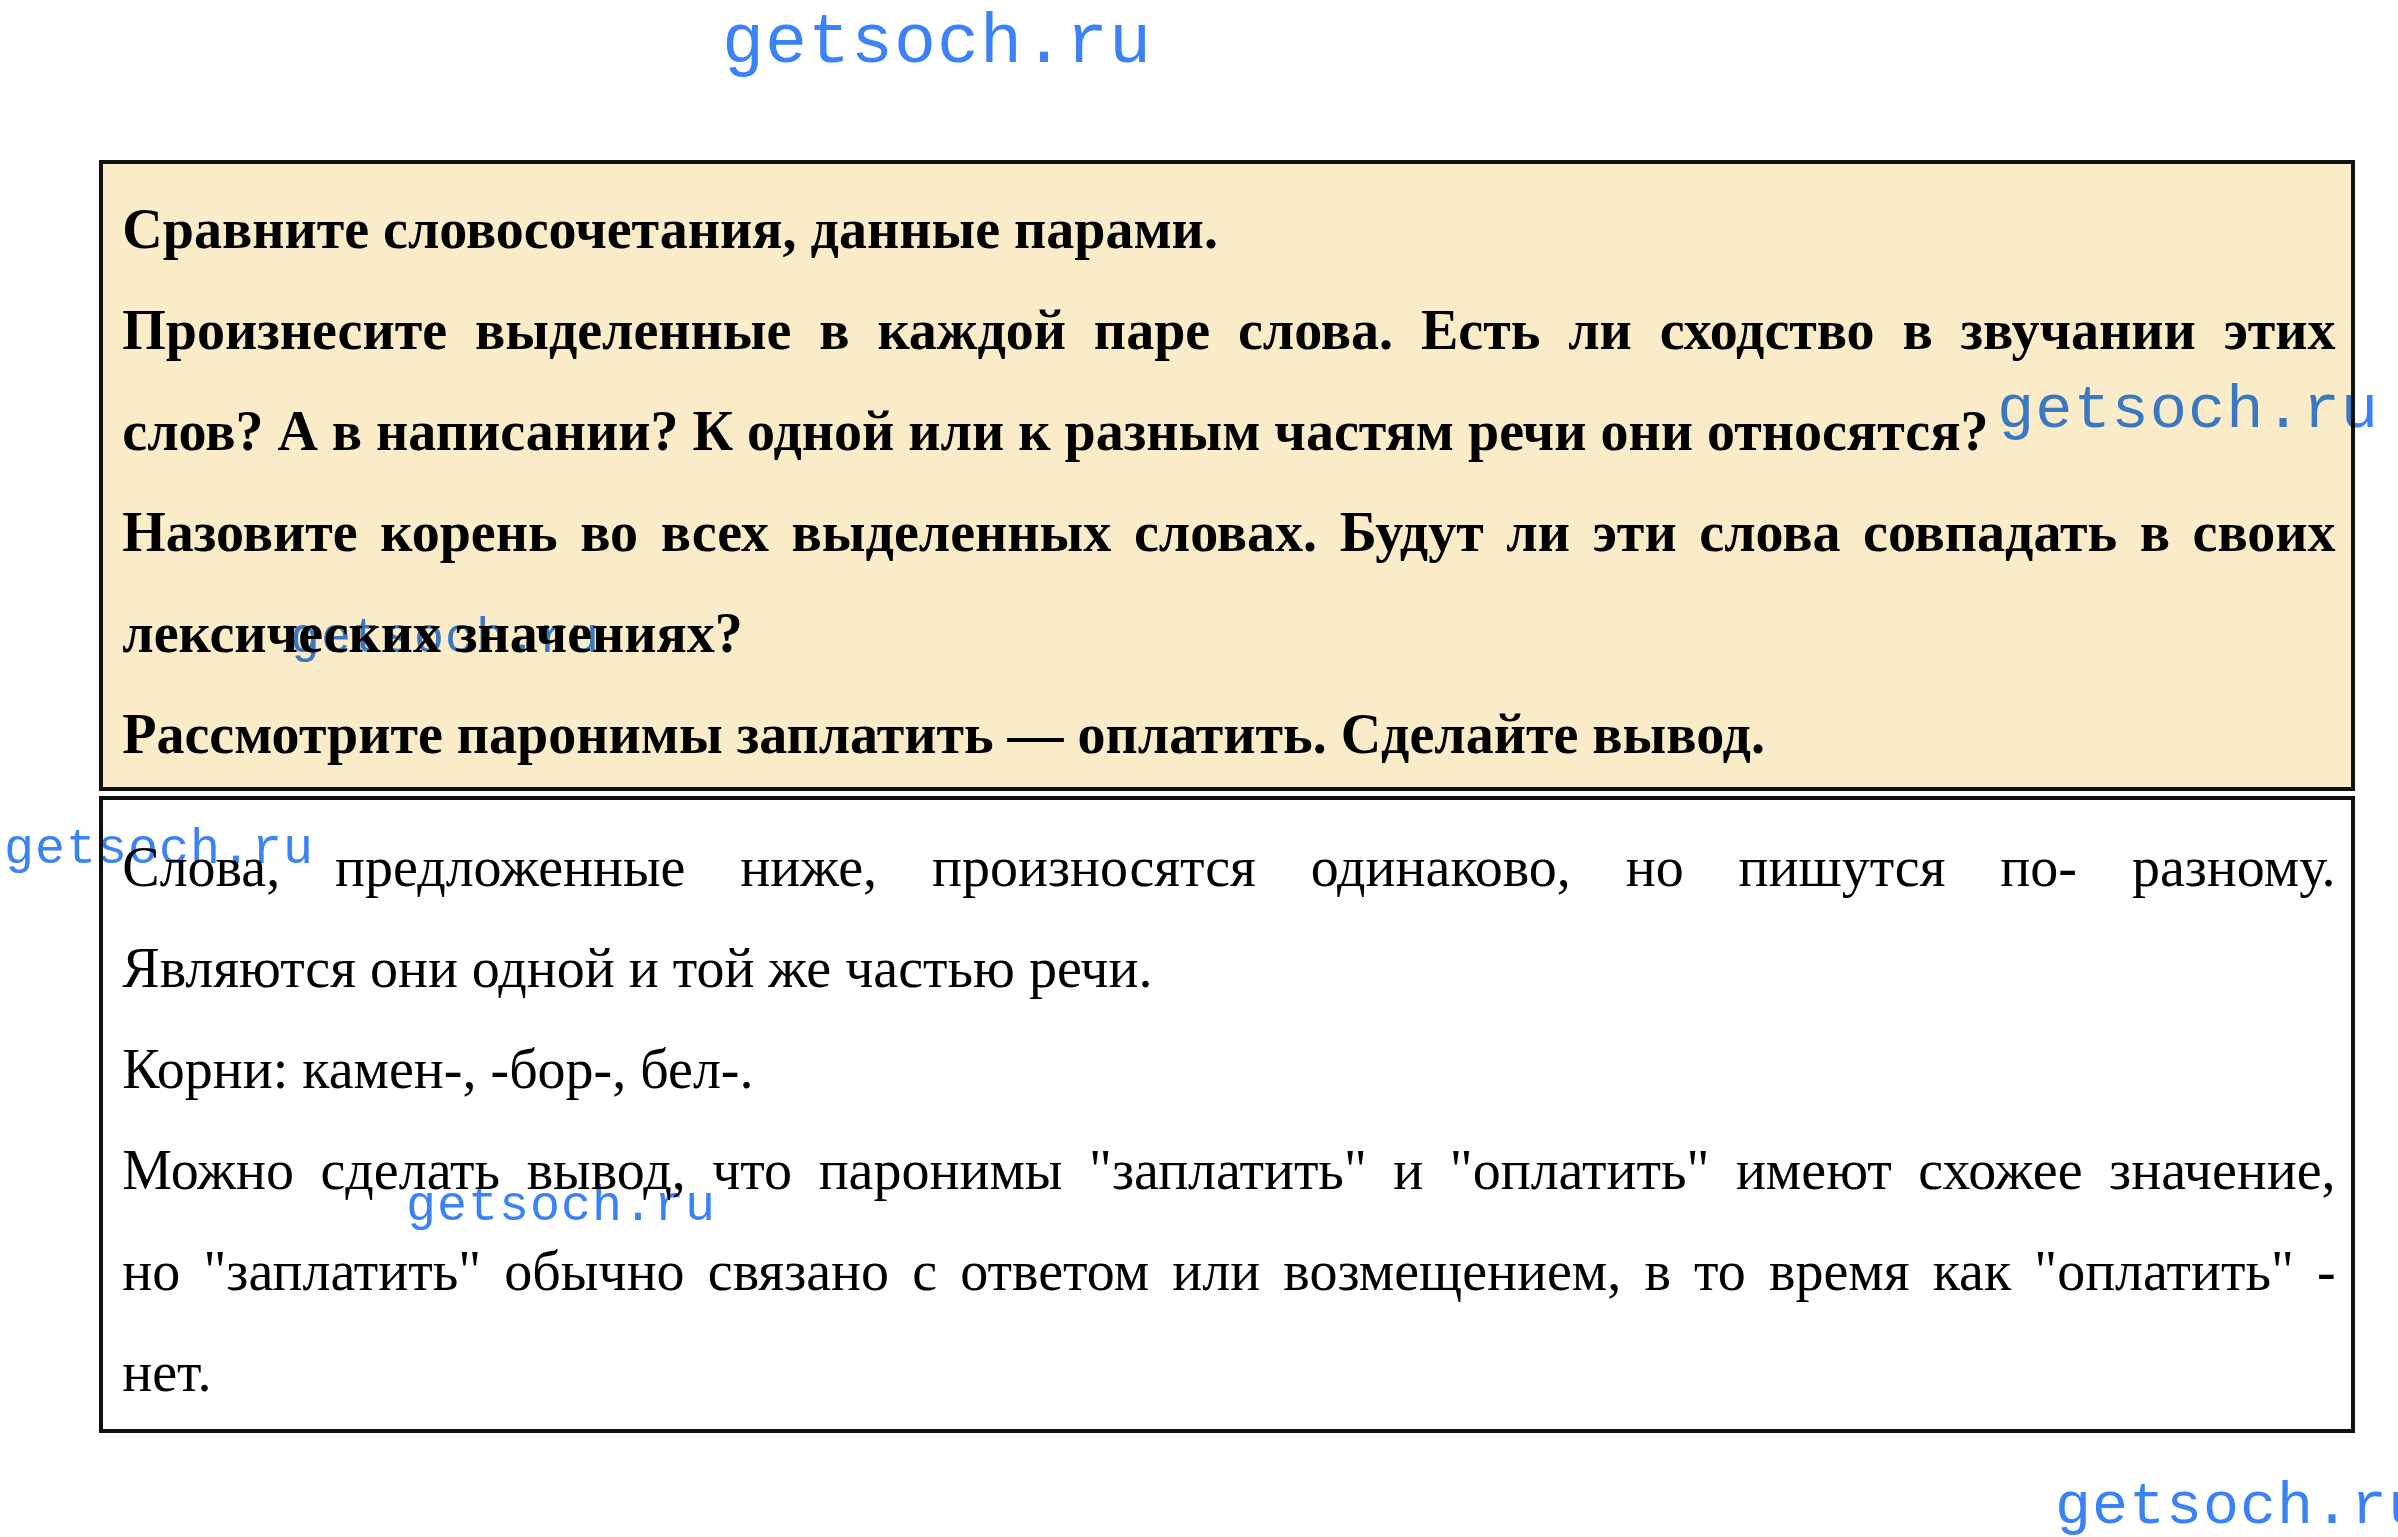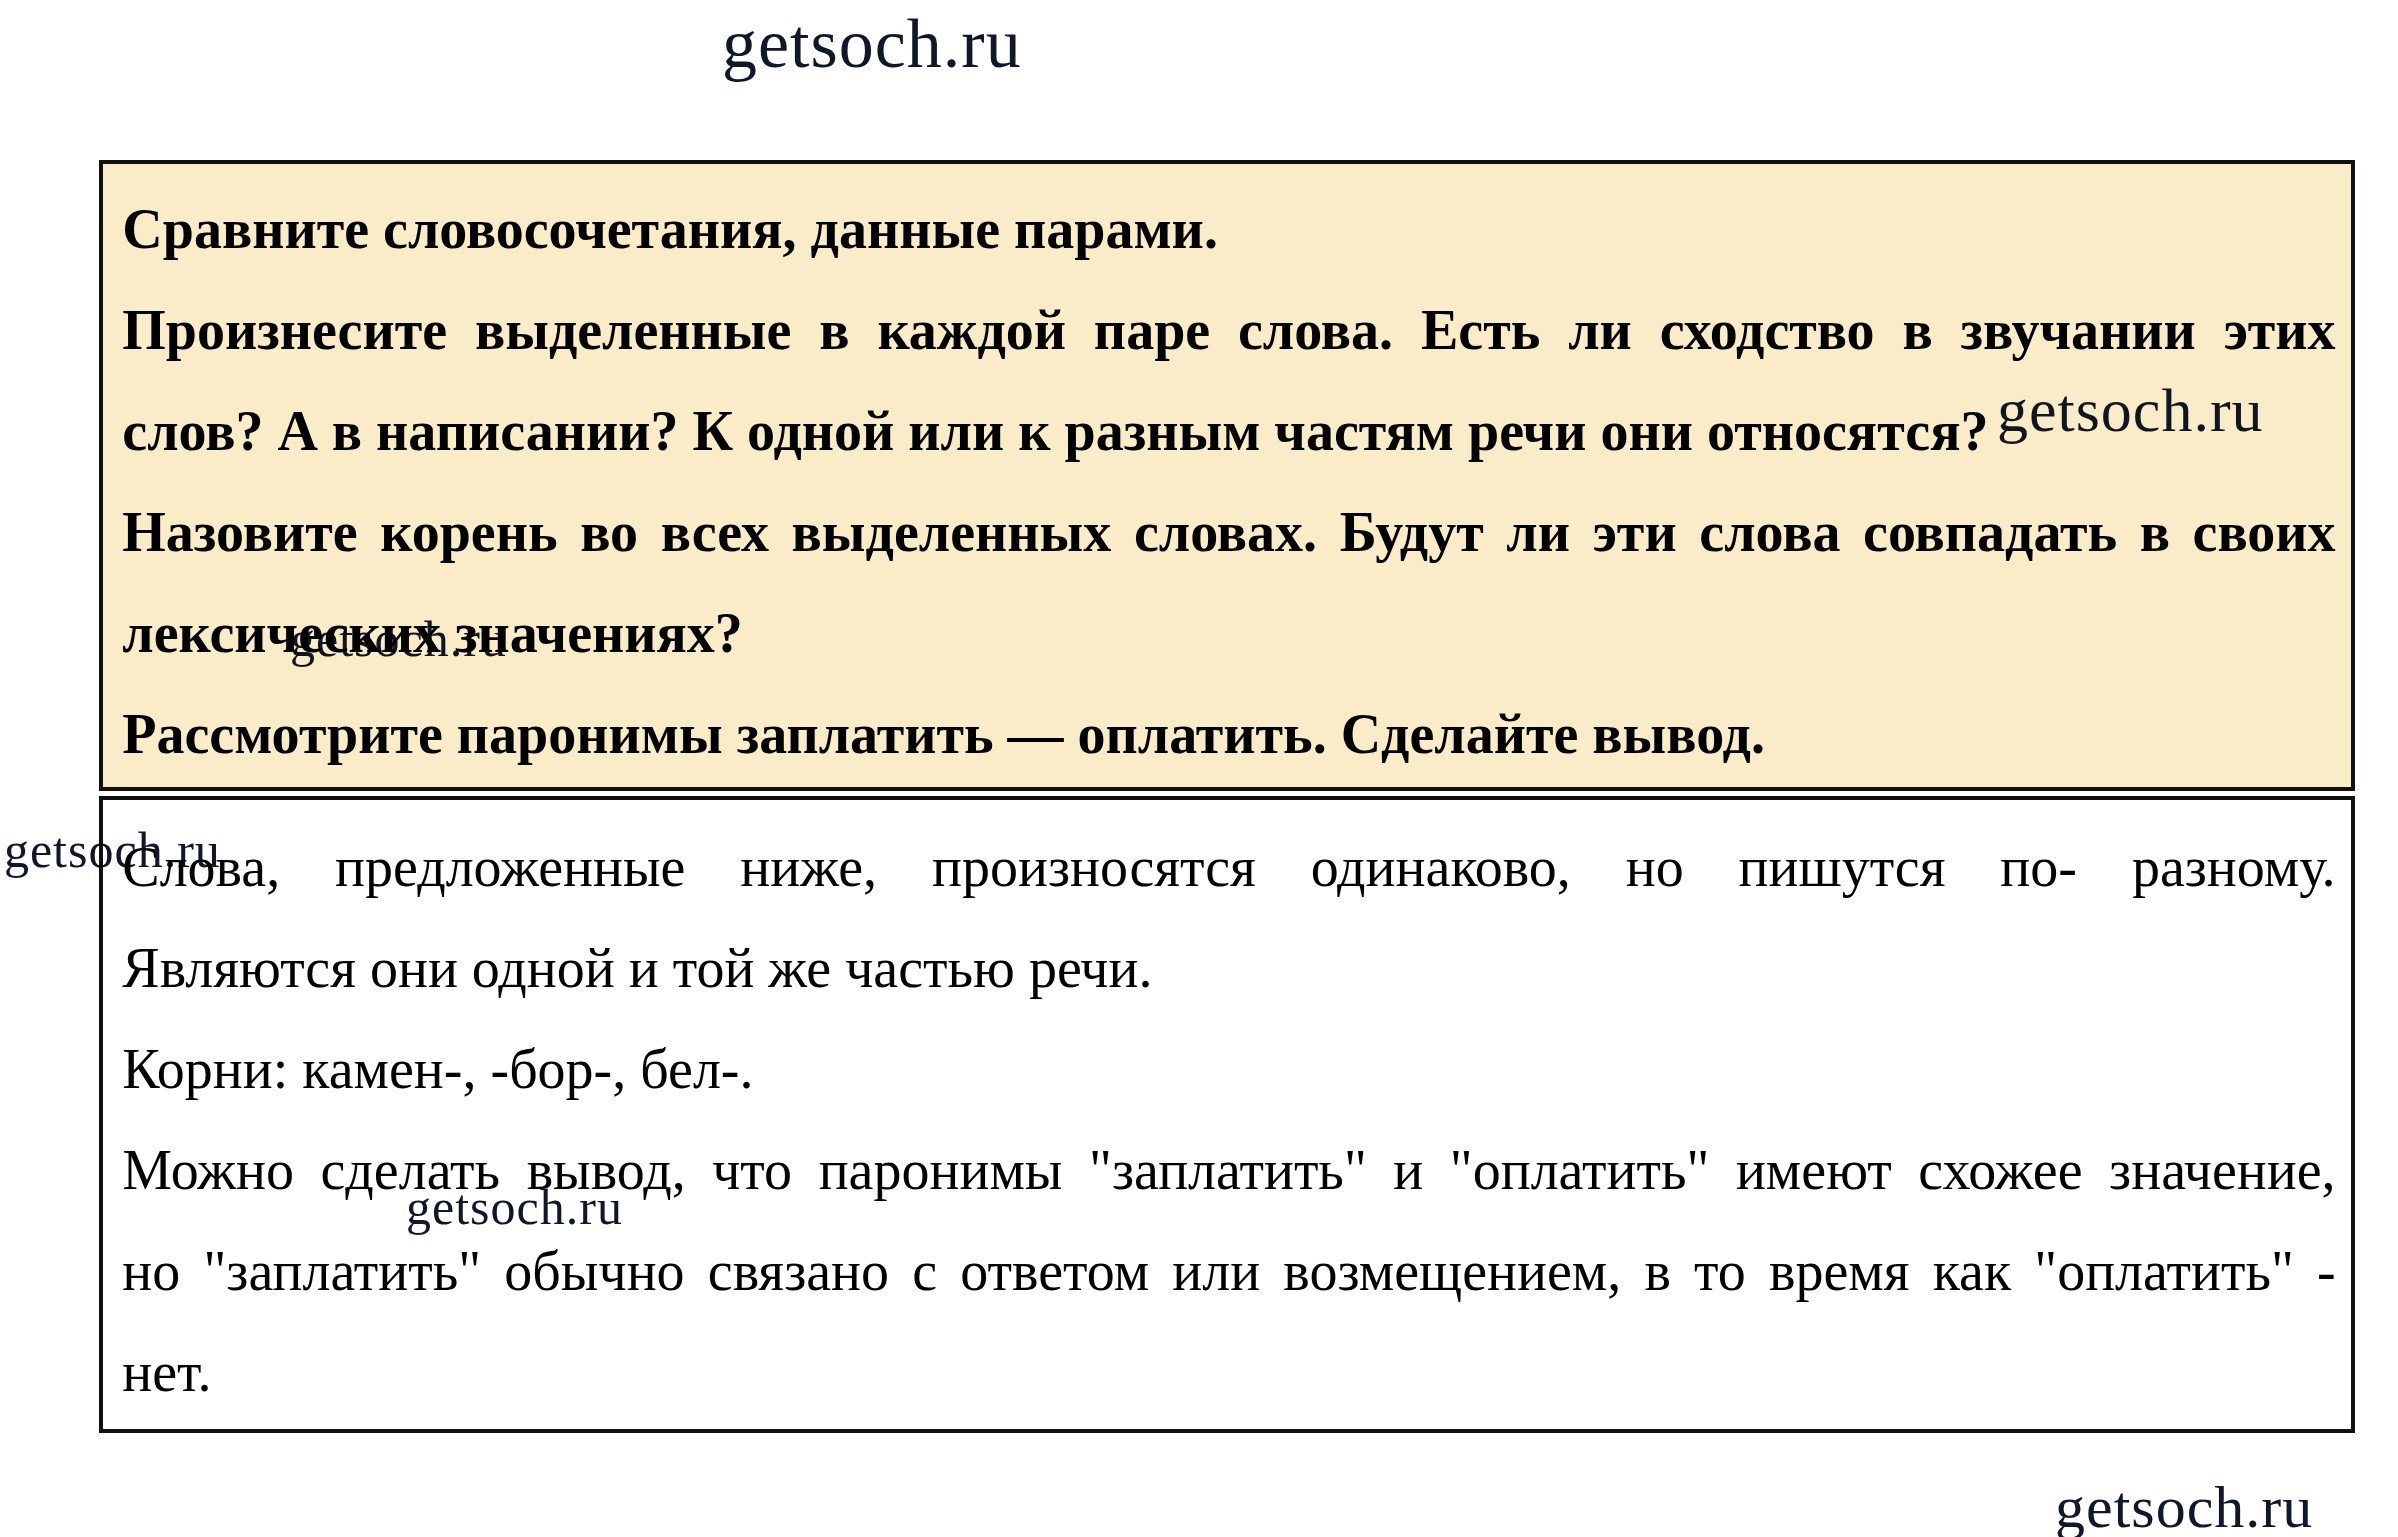--- a/index.html
+++ b/index.html
@@ -39,22 +39,22 @@
   .answer-box .line { line-height: 101px; white-space: nowrap; }
   .line { padding-left: 5.8px; }
   .line.stretch {
     white-space: normal;
     text-align: justify;
     text-align-last: justify;
   }
 
   .watermark {
     position: absolute;
-    font-family: Liberation Serif, serif;
-    color: #0f172a;
+    font-family: Liberation Mono, monospace;
+    color: #3b82f6;
     mix-blend-mode: multiply;
     z-index: 5;
     white-space: nowrap;
     letter-spacing: 1px;
     pointer-events: none;
     text-align: right;
   }
   .w1 { left: 722px;  top: 3.9px;    font-size: 70px; }
   .w2 { left: 1997px; top: 375px;  font-size: 62px; }
   .w3 { left: 3.9px;    top: 821px;  font-size: 50px; }

